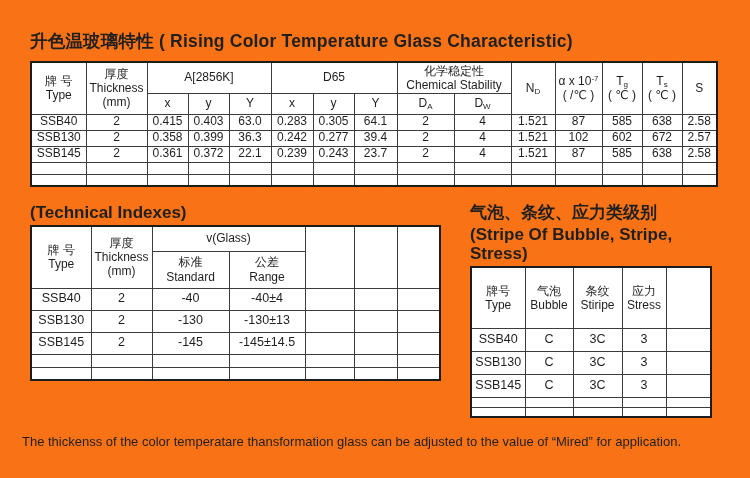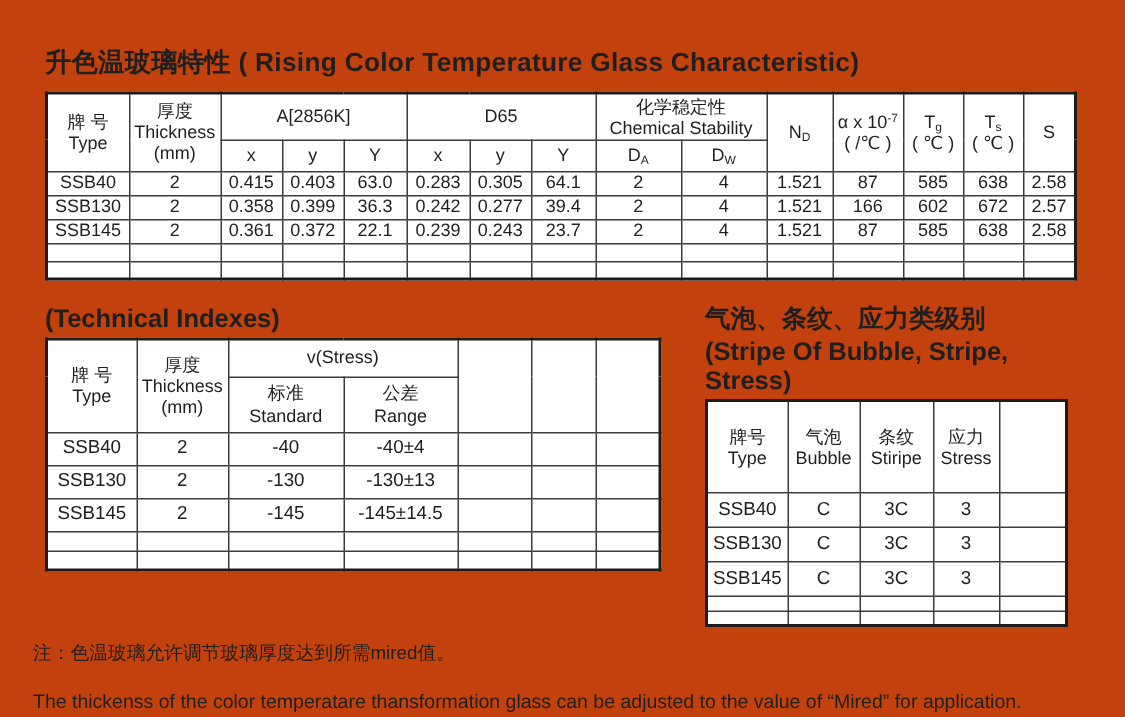--- a/index.html
+++ b/index.html
@@ -1,17 +1,17 @@
 <!DOCTYPE html>
 <html><head>
 <meta charset="utf-8">
 <style>
   html,body{margin:0;padding:0;background:#e8e8e8;}
   .page{
-    width:750px;height:478px;background:#c2410c;position:relative;
+    width:750px;height:478px;background:#f97316;position:relative;
     font-family:"Liberation Sans","DejaVu Sans",sans-serif;color:#1f1f1f;overflow:hidden;
   }
   .content{position:absolute;left:30px;top:30px;width:692px;}
   .doc-title{font-size:17.5px;font-weight:bold;line-height:22px;margin:0 0 9px 0;letter-spacing:.2px;}
   table{border-collapse:collapse;table-layout:fixed;background:#fff;}
   table.t{border:2px solid #1c1c1c;}
   .t th,.t td{
     border:1px solid #3c3c3c;padding:0;text-align:center;vertical-align:middle;
     font-weight:normal;font-size:12px;line-height:1.1;color:#1f1f1f;overflow:hidden;
   }
@@ -133,21 +133,21 @@
         <td>2</td>
         <td>0.358</td>
         <td>0.399</td>
         <td>36.3</td>
         <td>0.242</td>
         <td>0.277</td>
         <td>39.4</td>
         <td>2</td>
         <td>4</td>
         <td>1.521</td>
-        <td>166</td>
+        <td>102</td>
         <td>602</td>
         <td>672</td>
         <td>2.57</td>
       </tr>
       <tr class="d">
         <td>SSB145</td>
         <td>2</td>
         <td>0.361</td>
         <td>0.372</td>
         <td>22.1</td>
@@ -217,21 +217,21 @@
               <tr class="h1">
             <th rowspan="2">
               <span class="ln">牌 号</span>
               <span class="ln">Type</span>
             </th>
             <th rowspan="2">
               <span class="ln">厚度</span>
               <span class="ln">Thickness</span>
               <span class="ln">(mm)</span>
             </th>
-            <th colspan="2">v(Stress)</th>
+            <th colspan="2">v(Glass)</th>
             <th rowspan="2"></th>
             <th rowspan="2"></th>
             <th rowspan="2"></th>
           </tr>
           <tr class="h2">
             <th>
               <span class="ln">标准</span>
               <span class="ln">Standard</span>
             </th>
             <th>
@@ -353,18 +353,17 @@
                 <td></td>
                 <td></td>
                 <td></td>
           </tr>
         </tbody>
           </table>
       </div>
     </div>
 
     <div class="notes">
-      <p class="note-zh">注：色温玻璃允许调节玻璃厚度达到所需mired值。</p>
       <p class="note-en">The thickenss of the color temperatare thansformation glass can be adjusted to the value of “Mired” for application.</p>
     </div>
 
   </div>
 </div>
 
 </body></html>

